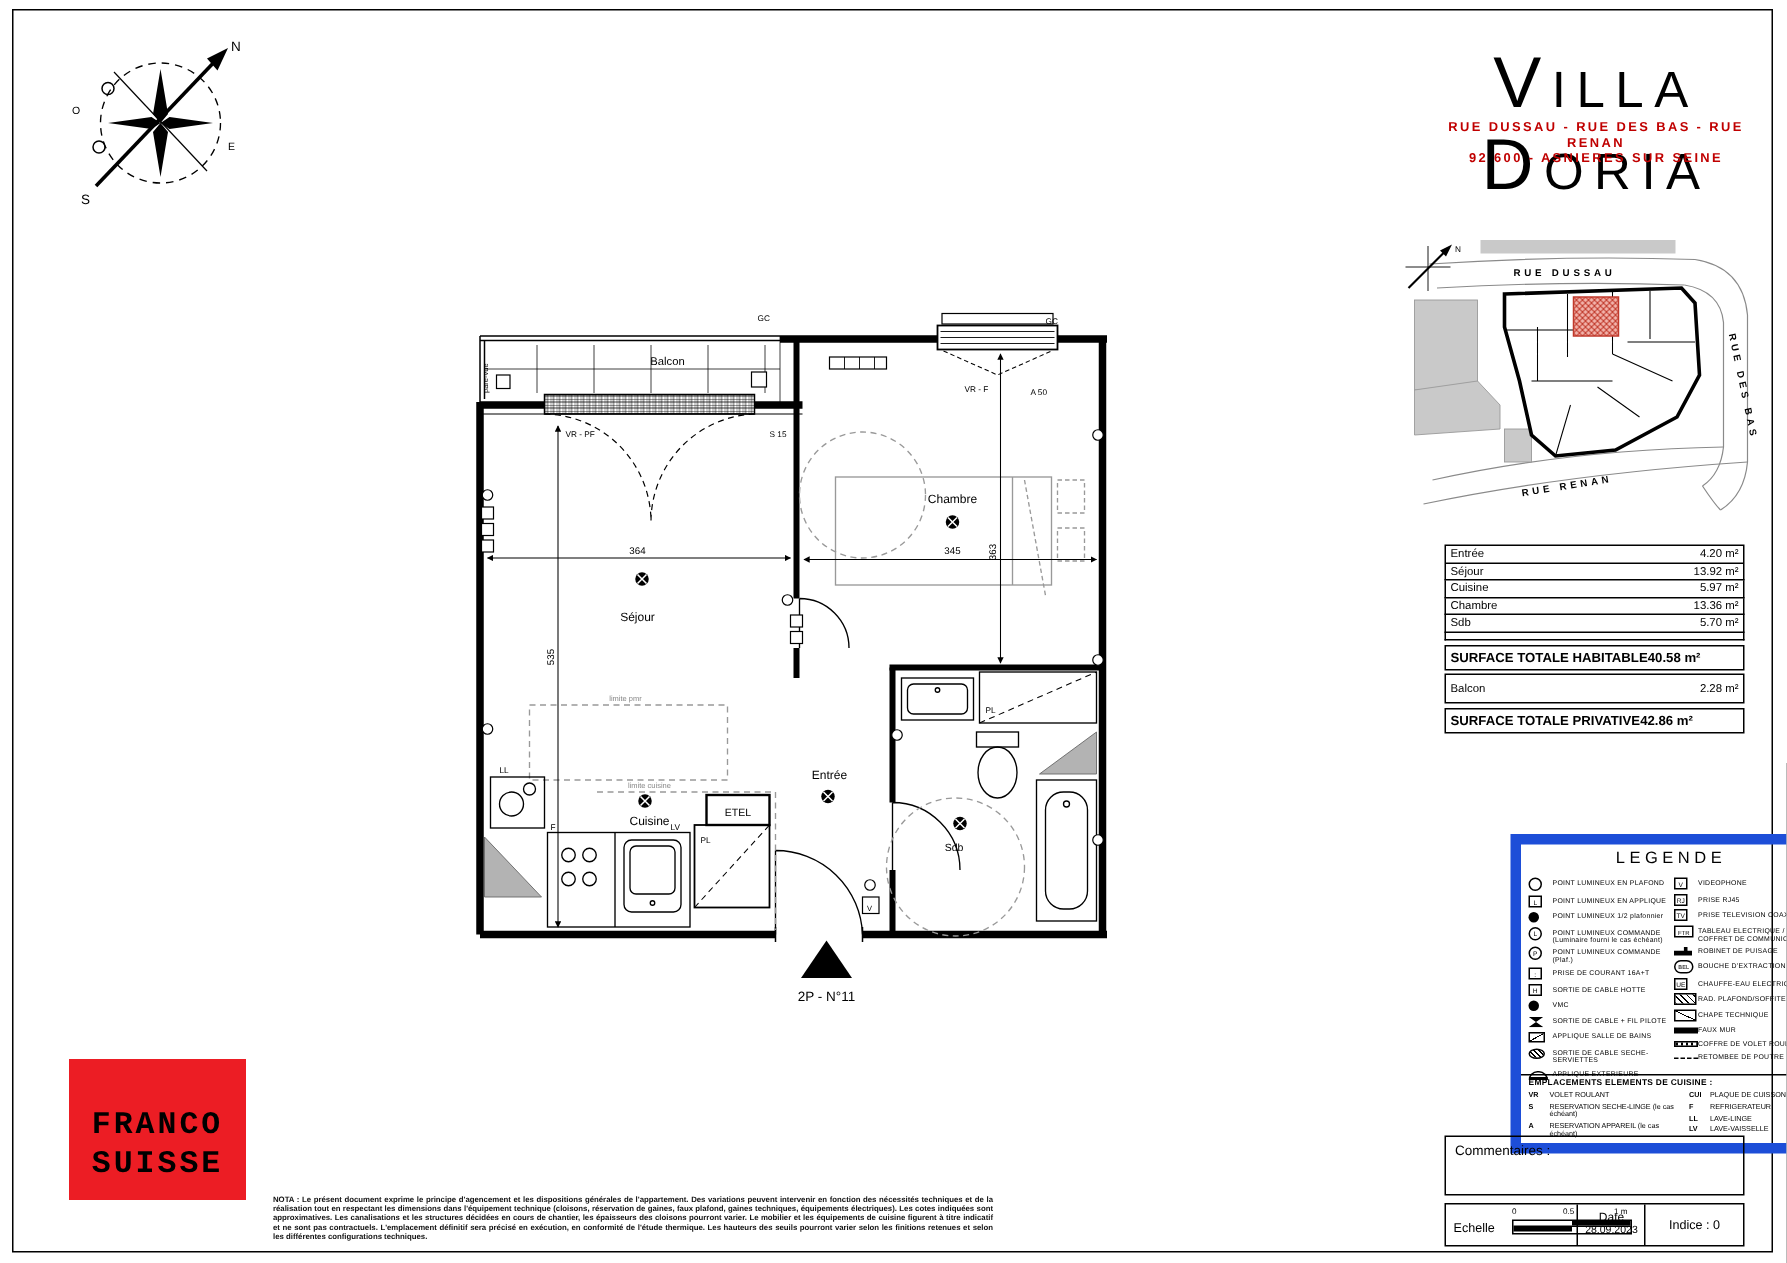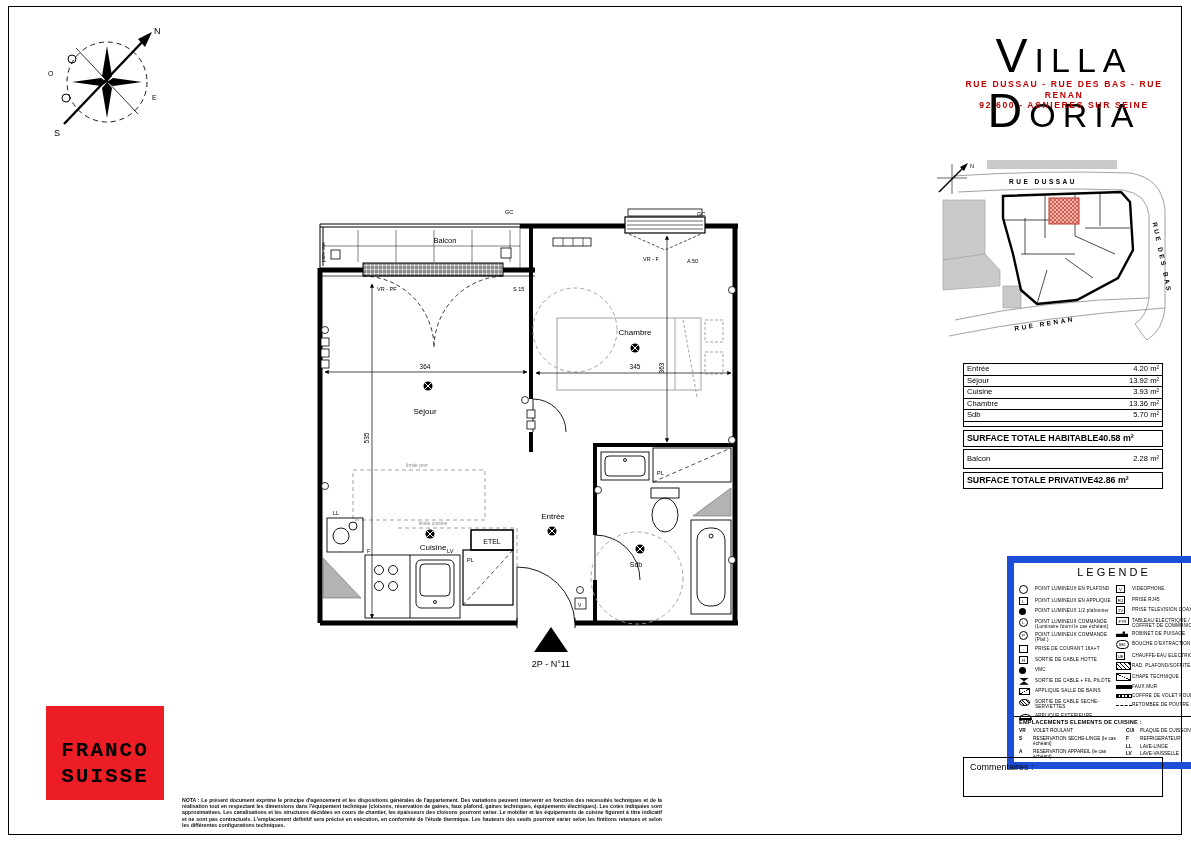--- a/index.html
+++ b/index.html
@@ -325,21 +325,21 @@
         <div class="srow">
           <span class="slabel">Entrée</span>
           <span class="sval">4.20 m²</span>
         </div>
         <div class="srow">
           <span class="slabel">Séjour</span>
           <span class="sval">13.92 m²</span>
         </div>
         <div class="srow">
           <span class="slabel">Cuisine</span>
-          <span class="sval">3.93 m²</span>
+          <span class="sval">5.97 m²</span>
         </div>
         <div class="srow">
           <span class="slabel">Chambre</span>
           <span class="sval">13.36 m²</span>
         </div>
         <div class="srow">
           <span class="slabel">Sdb</span>
           <span class="sval">5.70 m²</span>
         </div>
       </div>
@@ -542,19 +542,42 @@
             <span class="klb">LAVE-VAISSELLE</span>
           </div>
         </div>
     </div>
   </div>
 
   <div id="comments">
     <span>Commentaires :</span>
   </div>
 
+  <div id="tblock">
+    <div id="tb-scale">
+      <span class="sclabel">Echelle</span>
+      <div class="ticks">
+        <span style="left:0">0</span>
+        <span style="left:34px">0.5</span>
+        <span style="left:68px">1 m</span>
+      </div>
+      <div class="bar">
+        <div class="r1">
+            <div class="seg" style="left:50%;width:50%"></div>
+          </div>
+        <div class="r2">
+            <div class="seg" style="left:0;width:50%"></div>
+          </div>
+      </div>
+    </div>
+    <div id="tb-date">
+      <div>Date</div>
+      <div class="dv">28.09.2023</div>
+    </div>
+    <div id="tb-ind">Indice : 0</div>
+  </div>
 
   <div id="logo">
     <div>FRANCO</div>
     <div>SUISSE</div>
   </div>
   <div id="nota">NOTA : Le présent document exprime le principe d'agencement et les dispositions générales de l'appartement. Des variations peuvent intervenir en fonction des nécessités techniques et de la réalisation tout en respectant les dimensions dans l'équipement technique (cloisons, réservation de gaines, faux plafond, gaines techniques, équipements électriques). Les cotes indiquées sont approximatives. Les canalisations et les structures décidées en cours de chantier, les épaisseurs des cloisons pourront varier. Le mobilier et les équipements de cuisine figurent à titre indicatif et ne sont pas contractuels. L'emplacement définitif sera précisé en exécution, en conformité de l'étude thermique. Les hauteurs des seuils pourront varier selon les finitions retenues et selon les différentes configurations techniques.</div>
 </div>
 
 </body></html>

